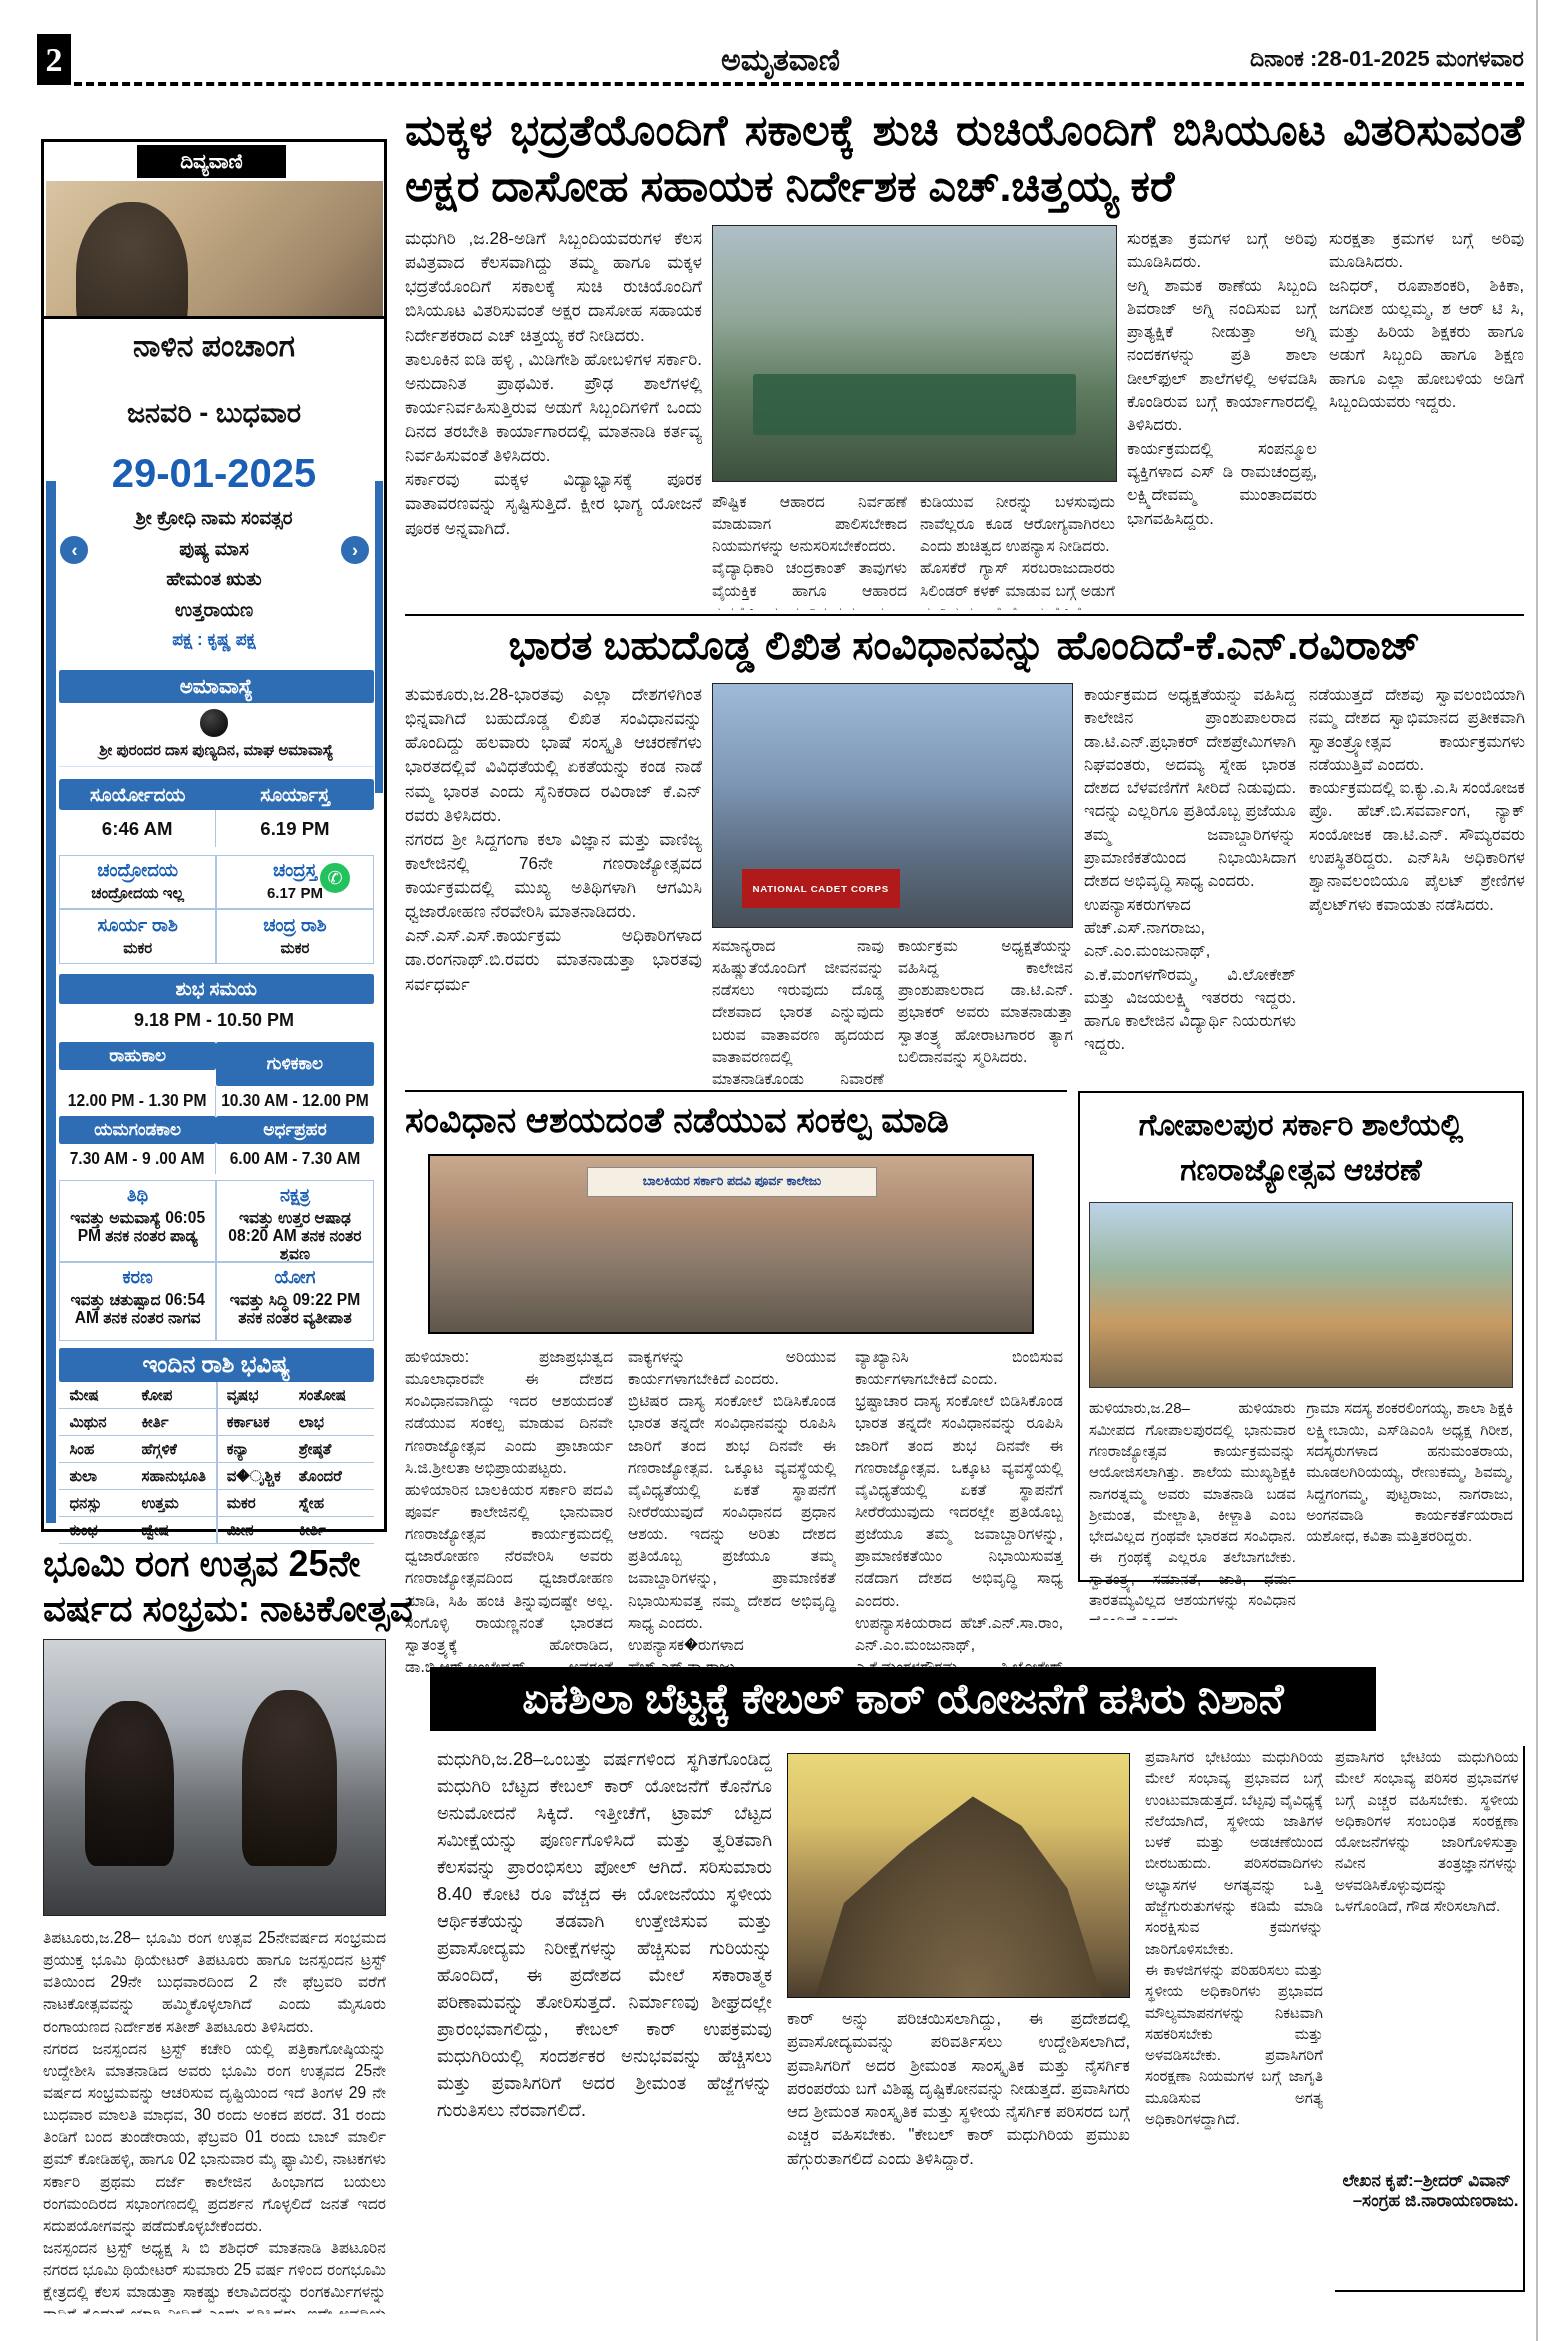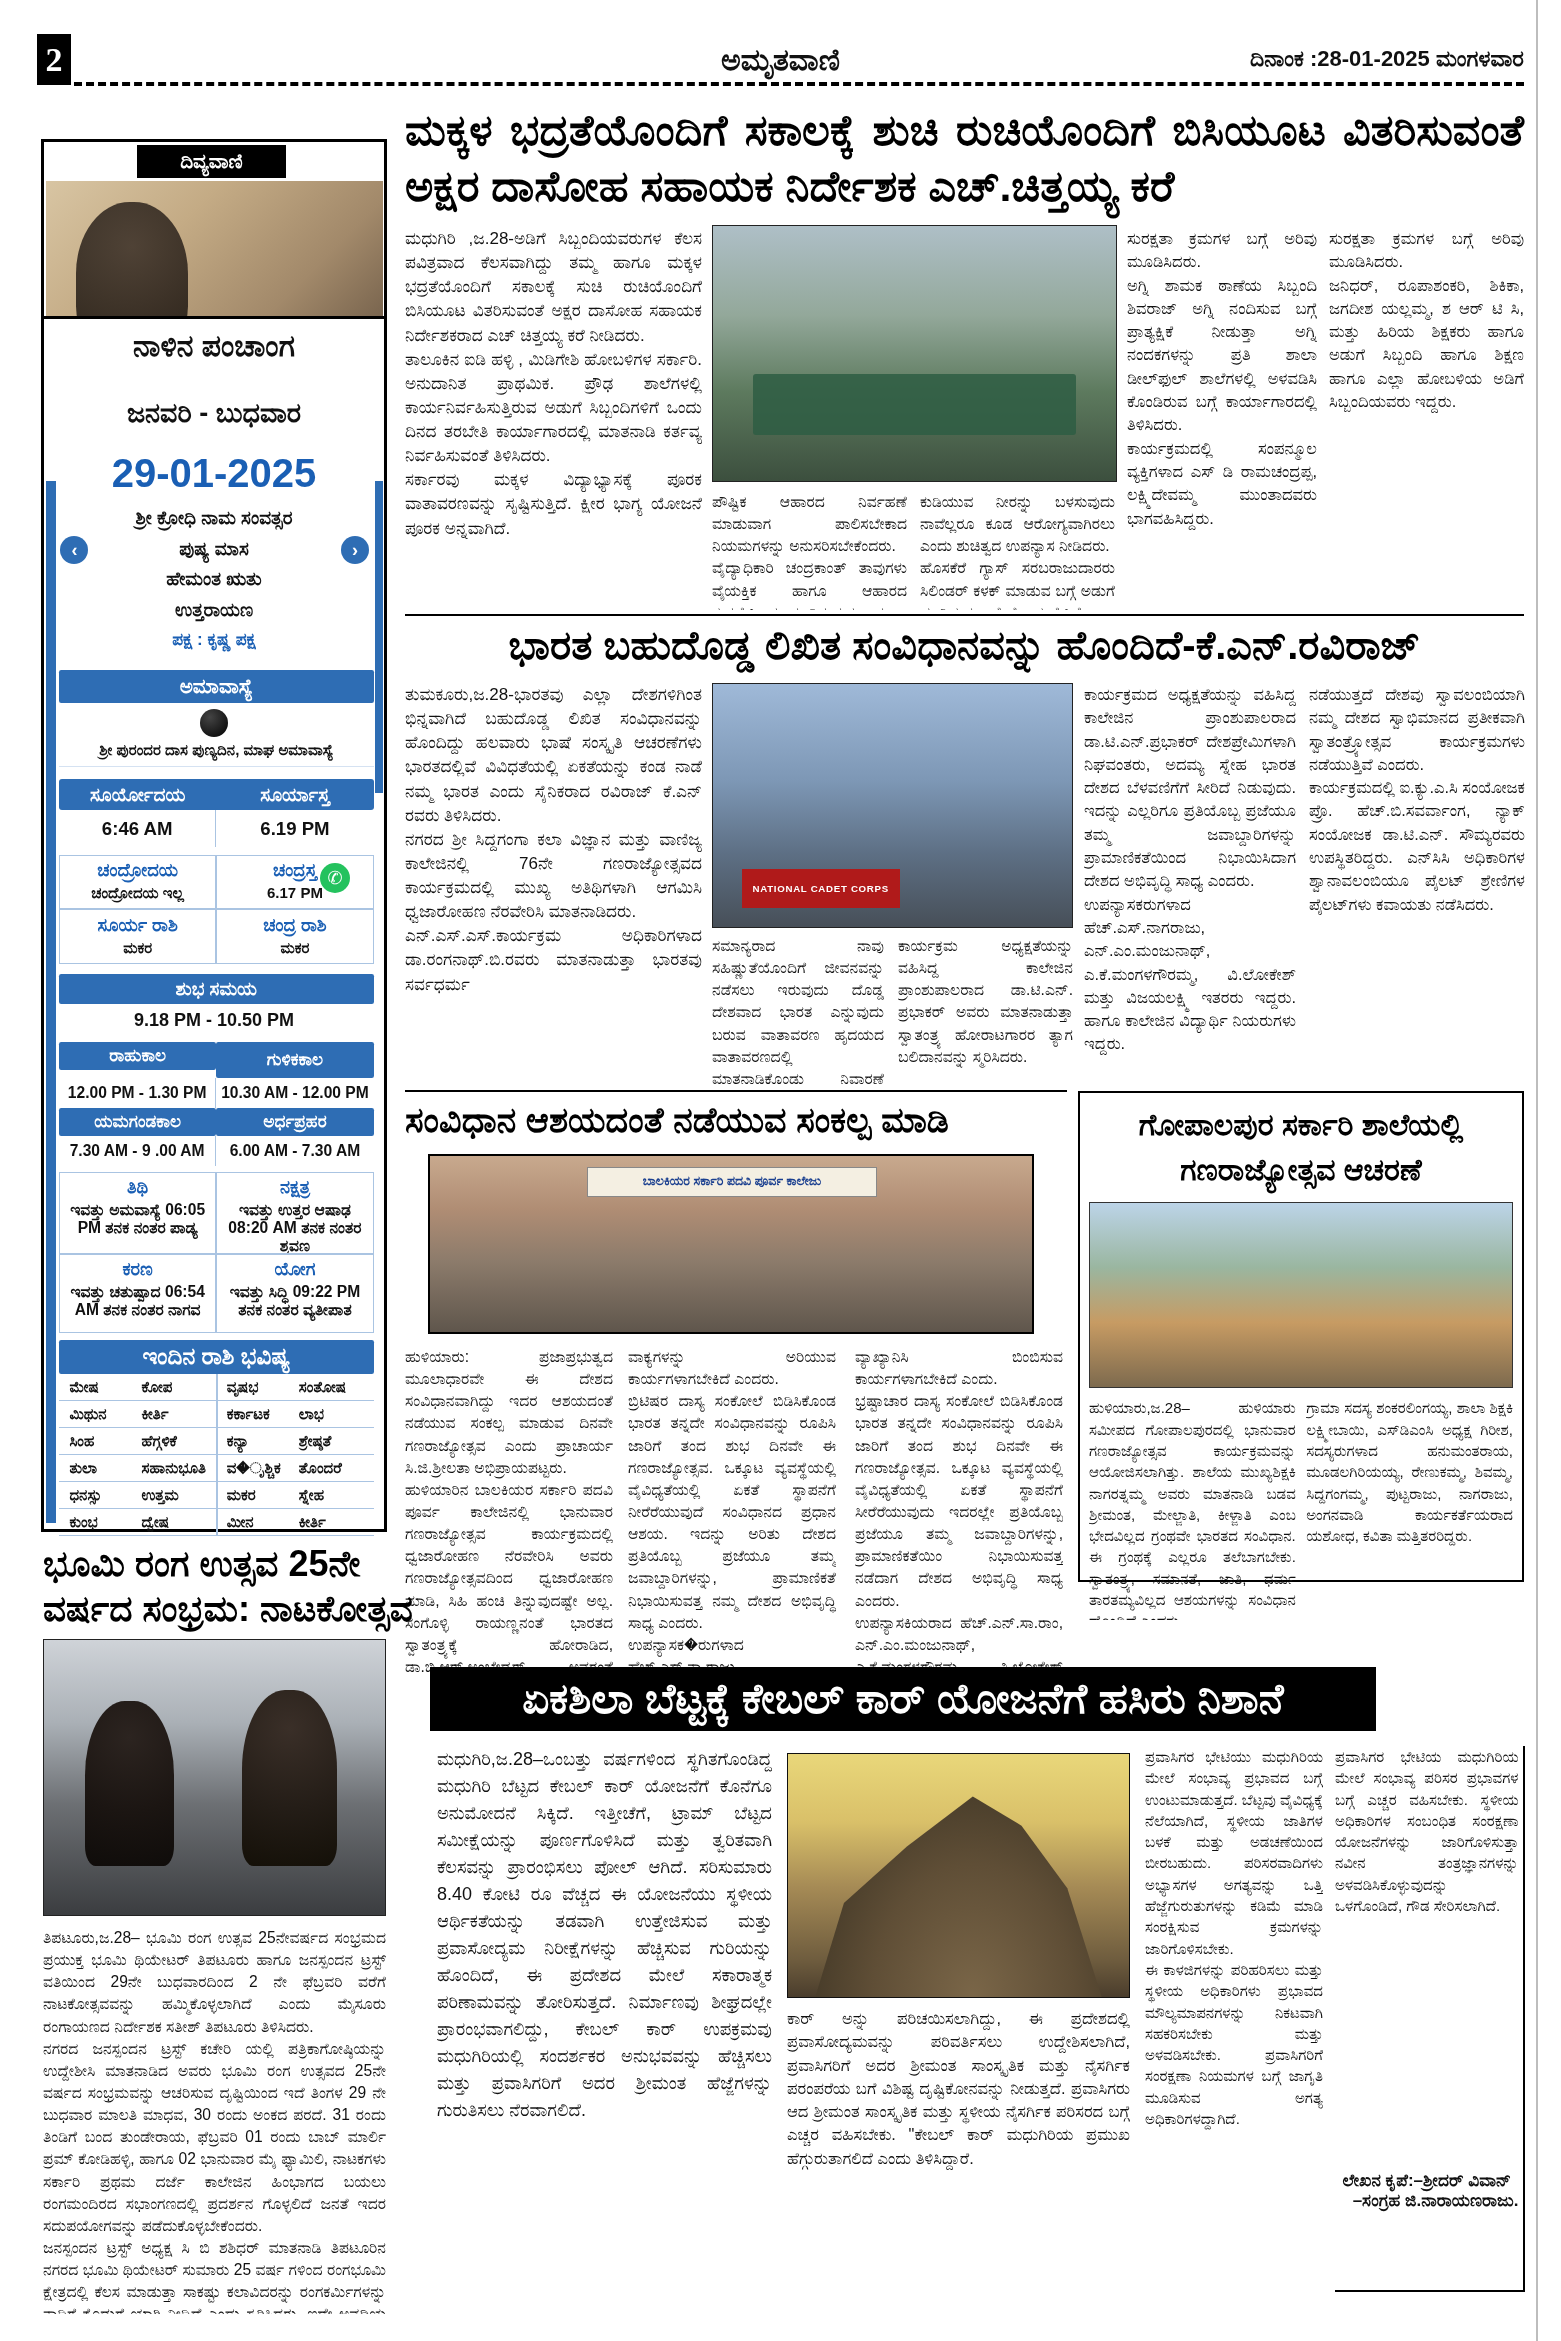--- a/index.html
+++ b/index.html
@@ -99,21 +99,21 @@
           <div class="pan-label">ಚಂದ್ರ ರಾಶಿ</div>
         <div class="pan-val">ಮಕರ</div>
         </div>
     </div>
 
     <div class="band" style="margin:10.4px 10.4px 0 15px;height:30px;font-size:18.6px;">ಶುಭ ಸಮಯ</div>
     <div class="center bold" style="font-size:18px;padding:6px 16px;">9.18 PM - 10.50 PM</div>
 
     <div class="cellgrid" style="margin:4.5px 10.4px 0 15px;">
       <div class="band" style="height:28px;font-size:17px;">ರಾಹುಕಾಲ</div>
-      <div class="band" style="height:36px;font-size:17px;">ಗುಳಿಕಕಾಲ</div>
+      <div class="band" style="height:44px;font-size:17px;">ಗುಳಿಕಕಾಲ</div>
       <div class="center bold" style="font-size:15.6px;padding:6px 0;border-right:1.5px solid #aac4e2;">12.00 PM - 1.30 PM</div>
       <div class="center bold" style="font-size:15.6px;padding:6px 0;">10.30 AM - 12.00 PM</div>
       <div class="band" style="height:28px;font-size:17px;">ಯಮಗಂಡಕಾಲ</div>
       <div class="band" style="height:28px;font-size:17px;">ಅರ್ಧಪ್ರಹರ</div>
       <div class="center bold" style="font-size:15.6px;padding:6px 0;border-right:1.5px solid #aac4e2;">7.30 AM - 9 .00 AM</div>
       <div class="center bold" style="font-size:15.6px;padding:6px 0;">6.00 AM - 7.30 AM</div>
     </div>
 
     <div class="cellgrid" style="margin:6px 10.4px 0 15px;">
       <div class="pan-cell" style="height:80px;">

